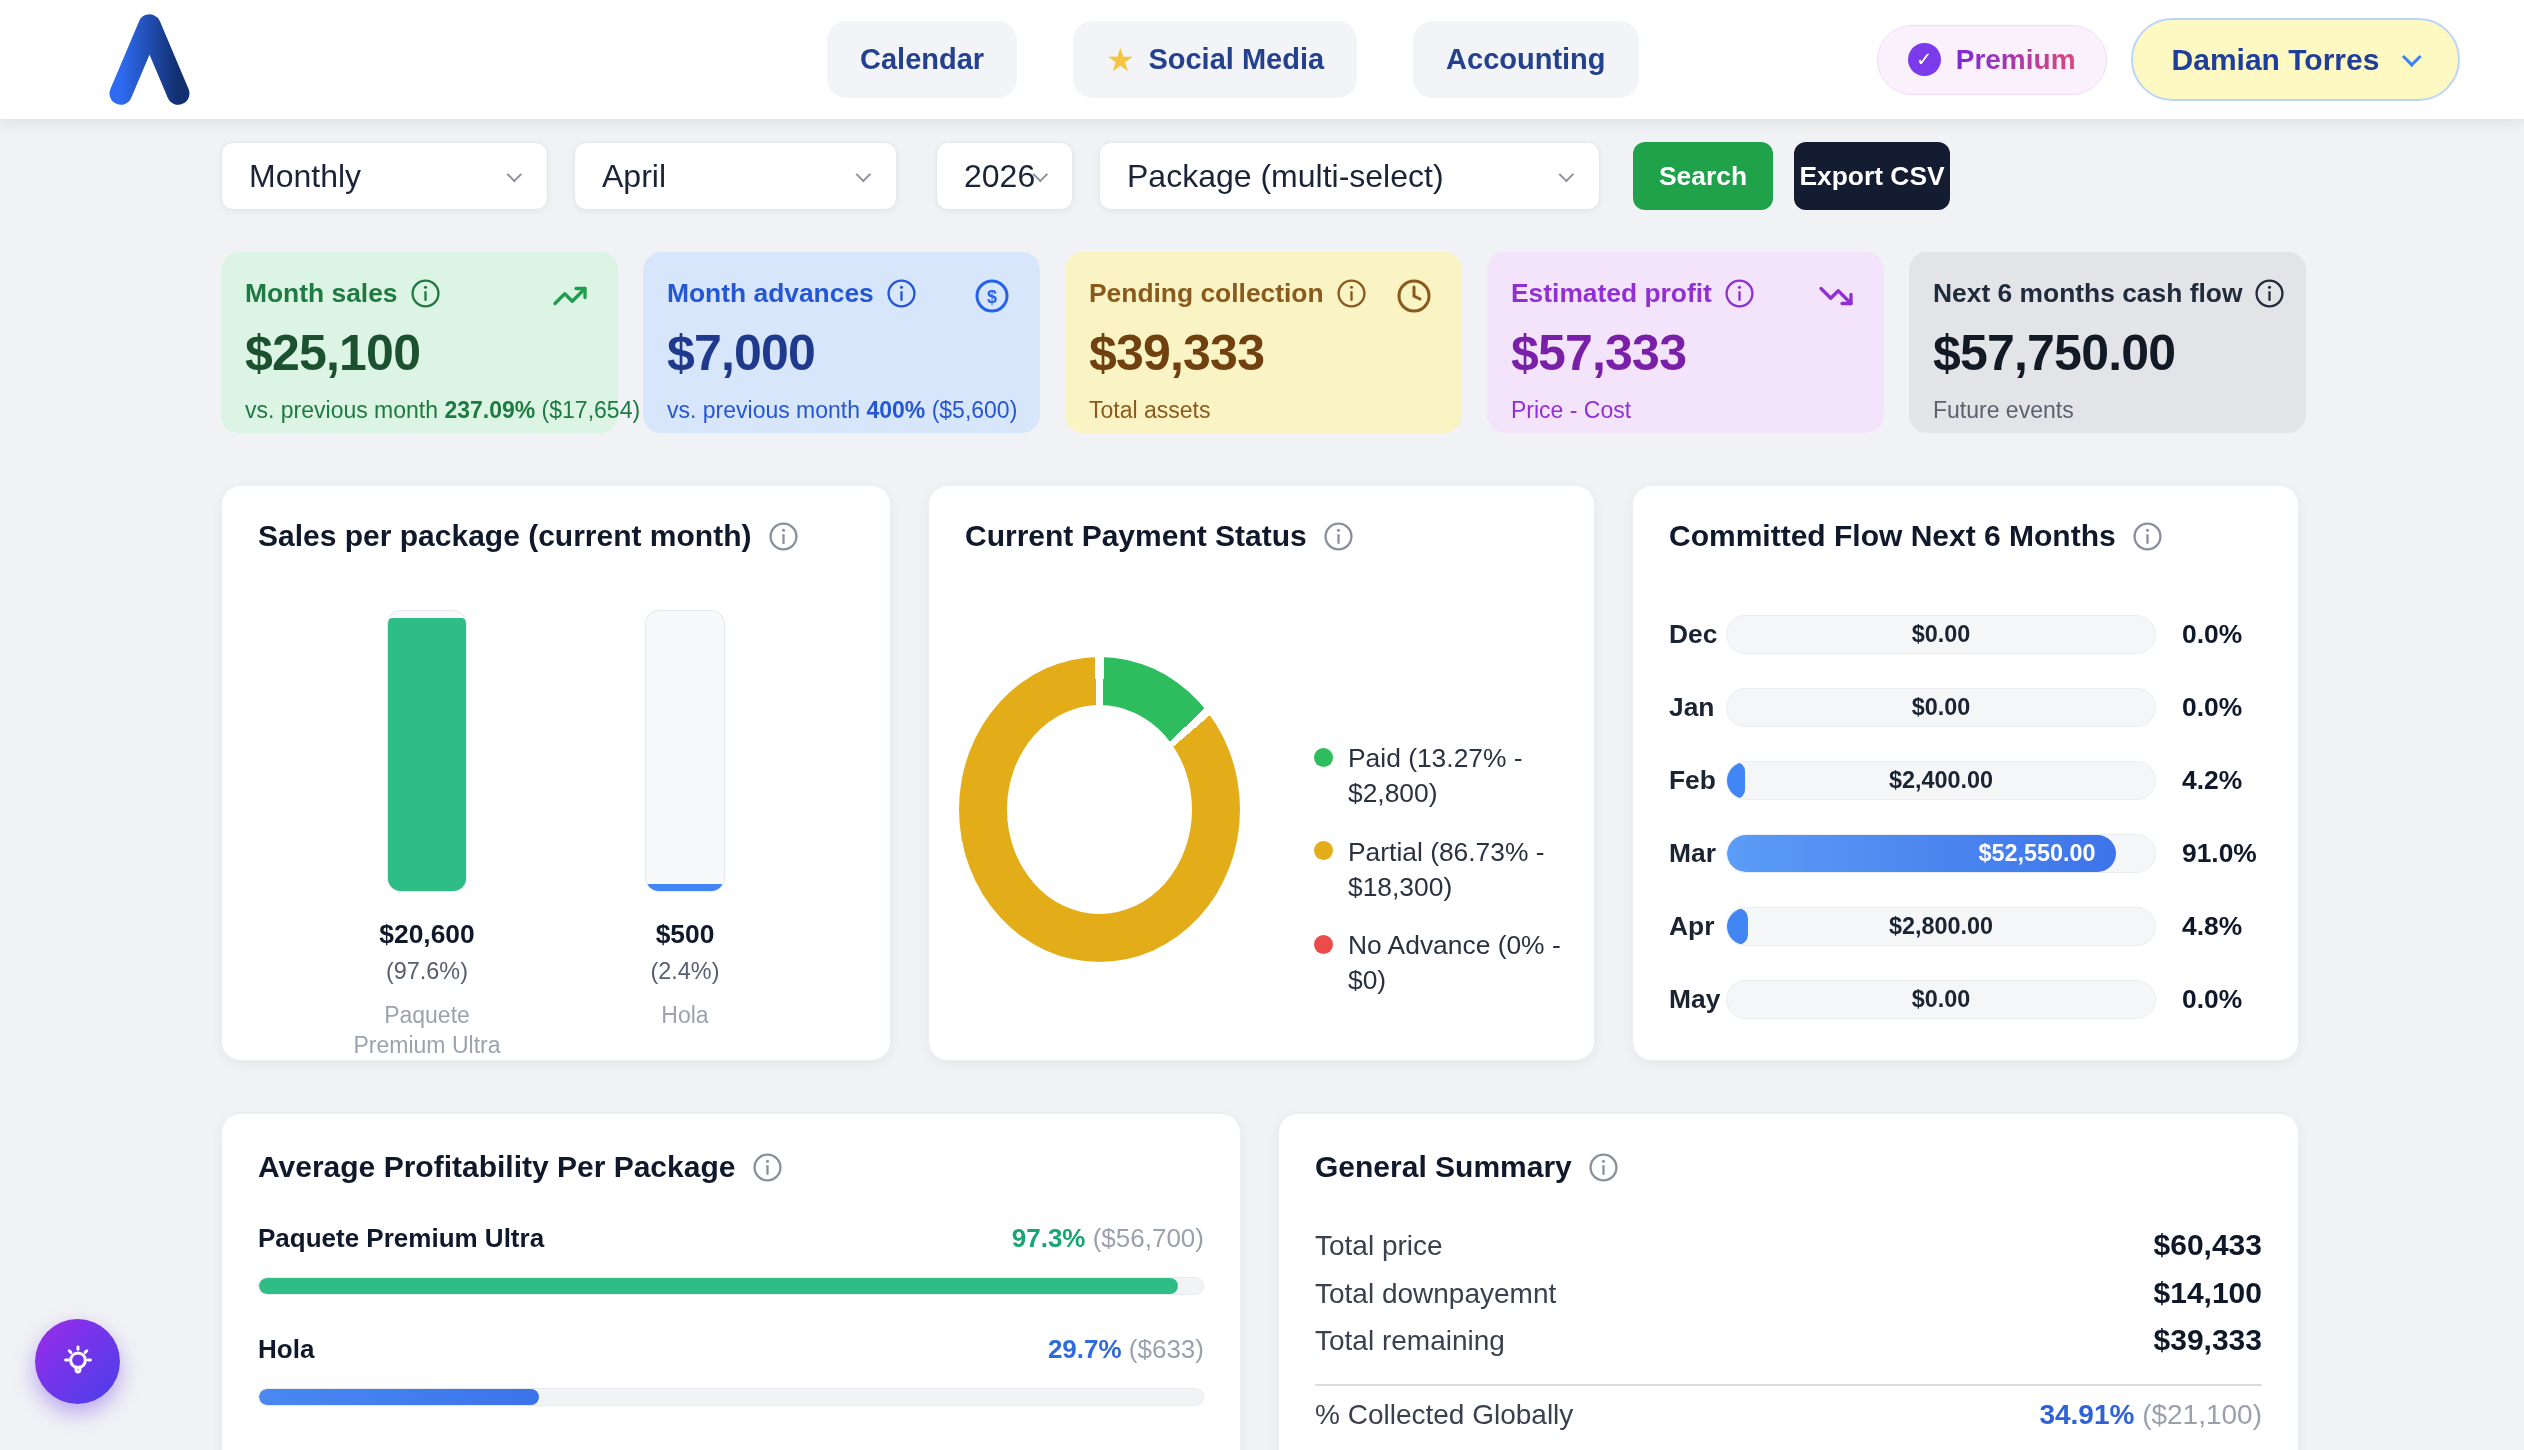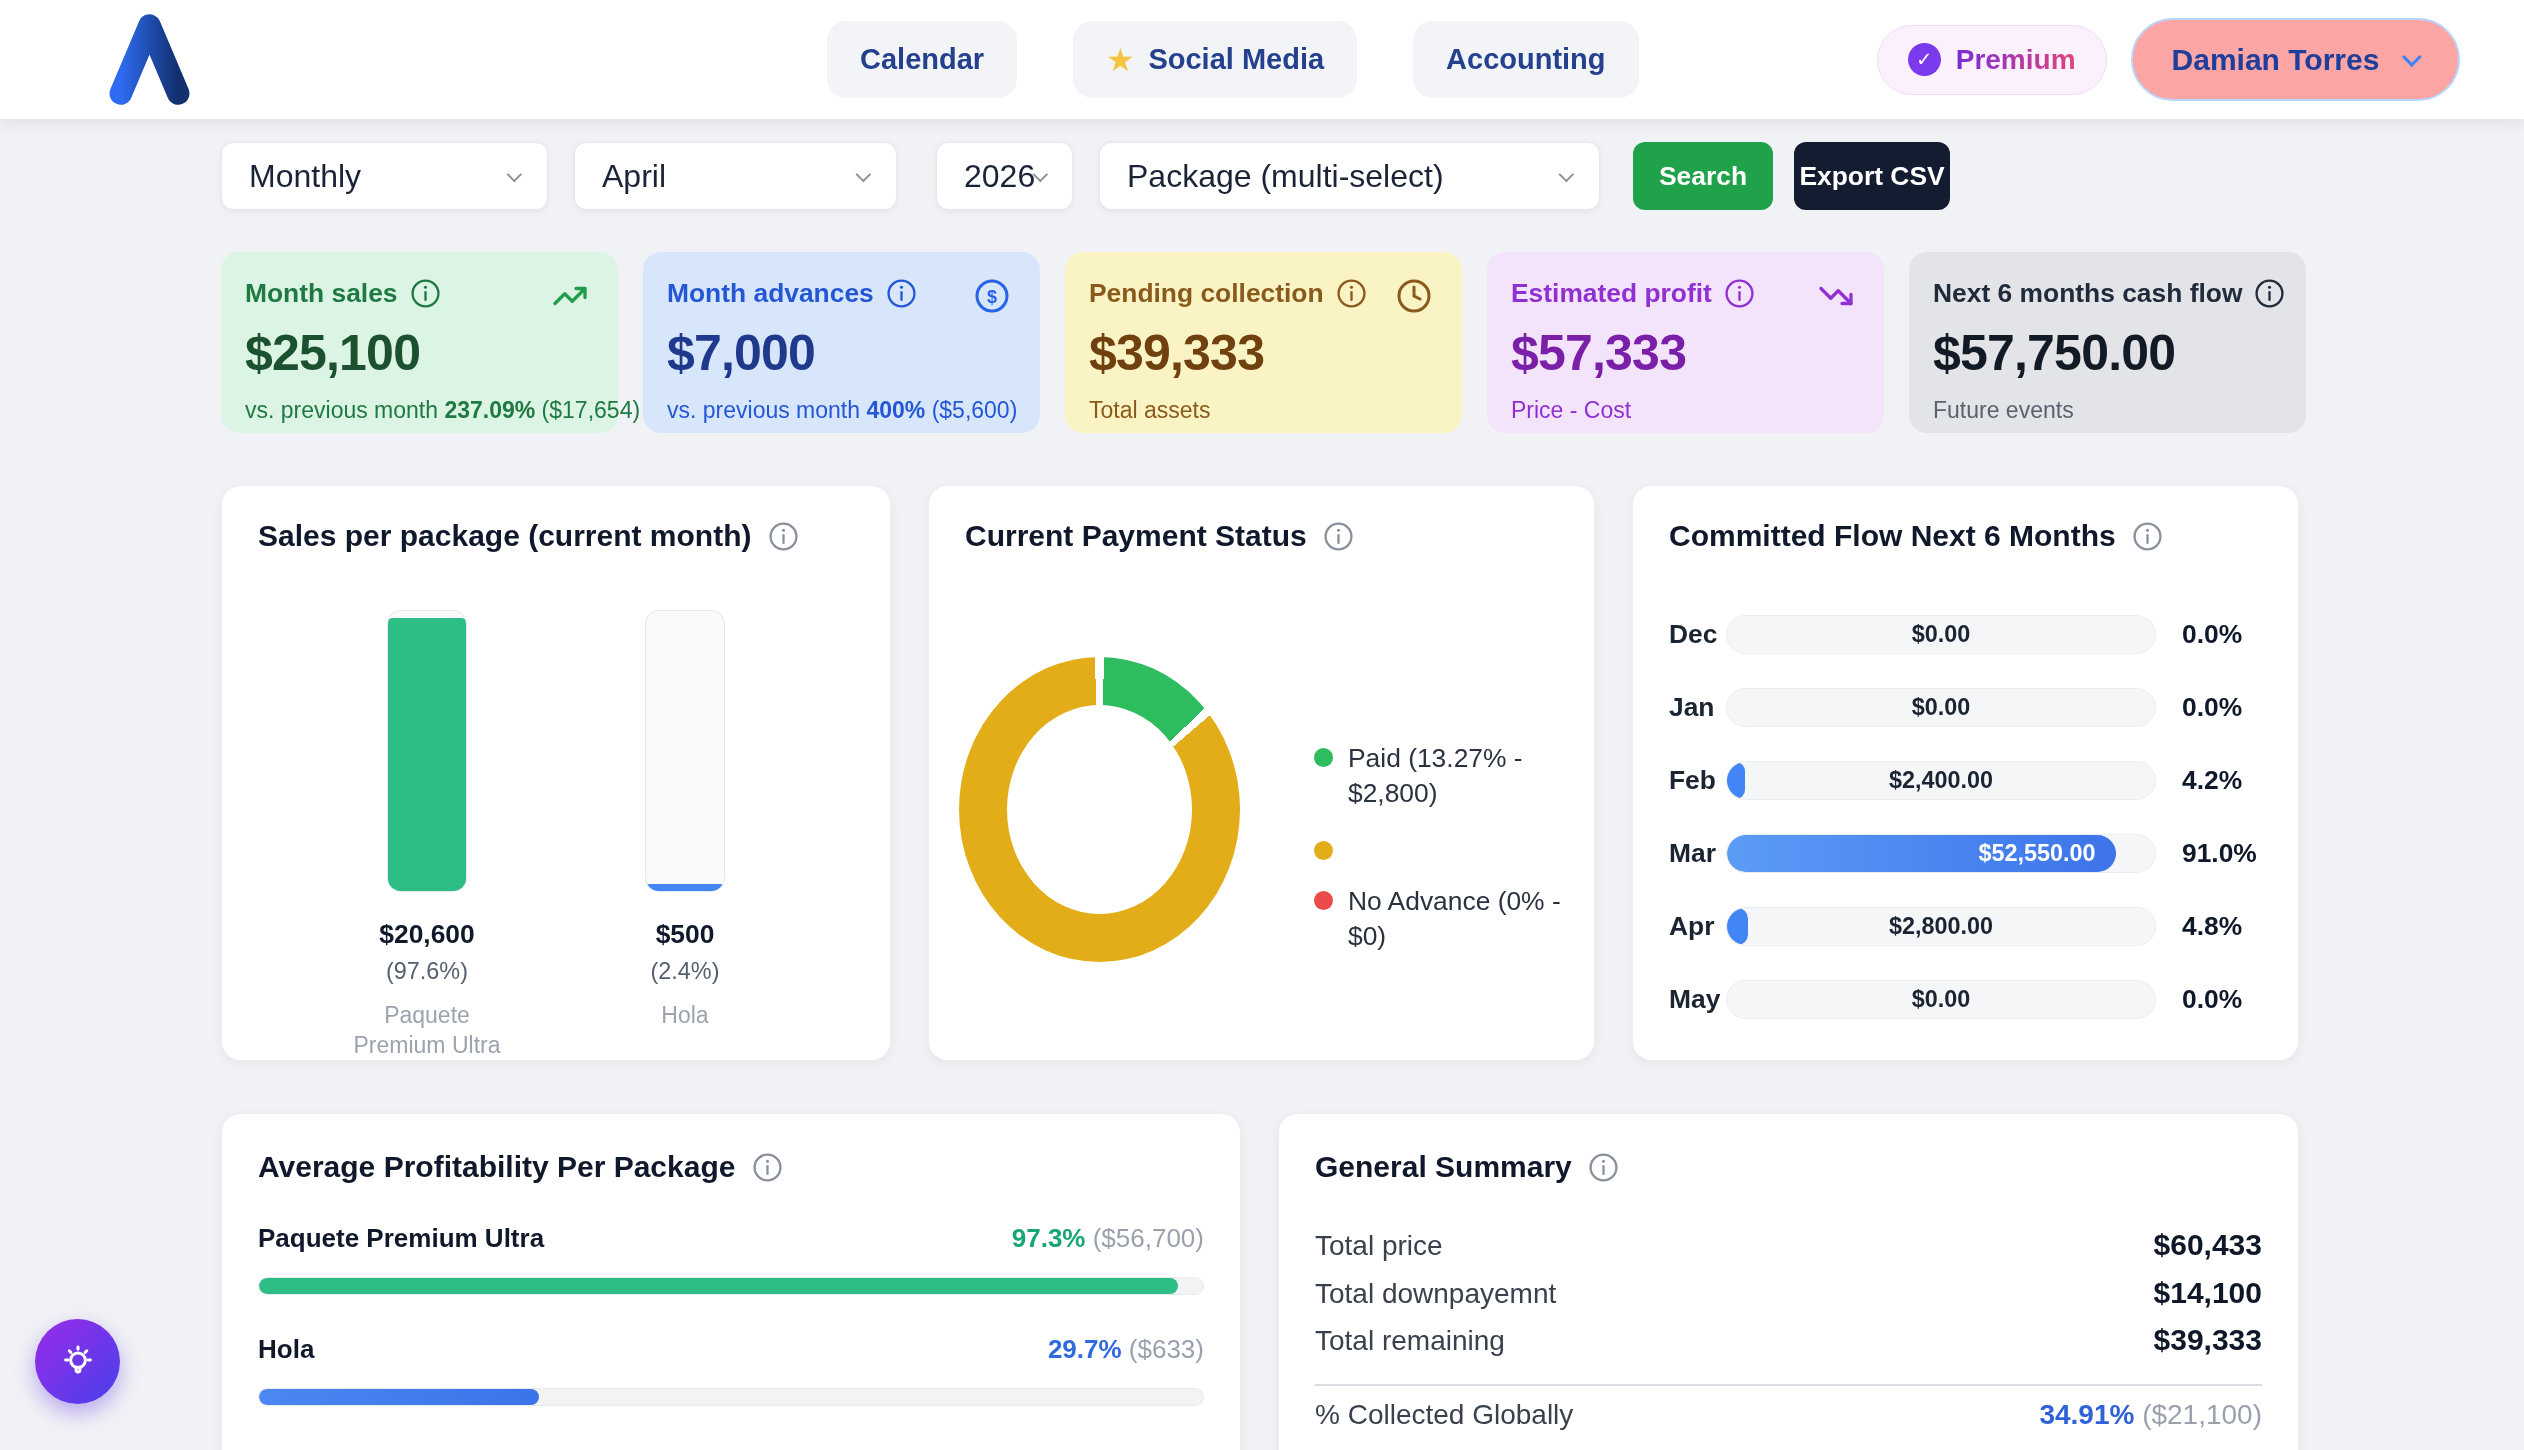--- a/index.html
+++ b/index.html
@@ -20,21 +20,21 @@
     cursor:pointer; white-space:nowrap; }
   .tab .star { color:#F5C542; font-size:32px; line-height:1; }
   .nav-right { position:absolute; right:65px; top:0; height:119px; display:flex; align-items:center; gap:24px; }
   .premium { height:70px; padding:0 30px; border-radius:35px; background:#FBF1FD;
     border:1.5px solid #F0DCF5; display:flex; align-items:center; gap:15px; cursor:pointer; }
   .badge-check { width:33px; height:33px; border-radius:50%; background:#7C3AED; color:#fff;
     display:flex; align-items:center; justify-content:center; font-size:19.6px; font-weight:700; }
   .premium .plabel { font-size:28px; font-weight:700;
     background:linear-gradient(90deg,#7A2BD8,#E0457B);
     -webkit-background-clip:text; background-clip:text; color:transparent; }
-  .userpill { height:83px; padding:0 39px; border-radius:42px; background:#fca5a5;
+  .userpill { height:83px; padding:0 39px; border-radius:42px; background:#fef9c3;
     border:2.3px solid #B9D6FA; display:flex; align-items:center; gap:26px;
     font-size:30px; font-weight:700; color:#1D3E9B; cursor:pointer; white-space:nowrap; }
   .chev { width:13.6px; height:13.6px; border-right:3px solid #8A909C; border-bottom:3px solid #8A909C;
     transform:rotate(45deg); margin-top:-6px; flex:none; }
   .chev.blue { border-color:#3C82F6; }
 
   
   .filters { position:absolute; top:142px; left:221px; display:flex; align-items:center; }
   .sel { height:68px; background:#fff; border:1.5px solid #E4E7EC; border-radius:12px;
     display:flex; align-items:center; justify-content:space-between; padding:0 27px;
@@ -315,20 +315,21 @@
     <div class="donut" style="background: conic-gradient(rgb(255, 255, 255) 0deg, rgb(255, 255, 255) 1.75deg, rgb(46, 189, 94) 1.75deg, rgb(46, 189, 94) 46.022deg, rgb(255, 255, 255) 46.022deg, rgb(255, 255, 255) 47.772deg, rgb(255, 255, 255) 47.772deg, rgb(255, 255, 255) 49.522deg, rgb(226, 173, 24) 49.522deg, rgb(226, 173, 24) 358.25deg, rgb(255, 255, 255) 358.25deg, rgb(255, 255, 255) 360deg);">
       <div class="hole"></div>
     </div>
     <div class="legend">
       <div class="litem">
         <span class="dot" style="background: rgb(46, 189, 94);"></span>
         <span>Paid (13.27% - $2,800)</span>
       </div>
       <div class="litem">
         <span class="dot" style="background: rgb(226, 173, 24);"></span>
+        <span>Partial (86.73% - $18,300)</span>
       </div>
       <div class="litem">
         <span class="dot" style="background: rgb(236, 75, 75);"></span>
         <span>No Advance (0% - $0)</span>
       </div>
     </div>
   </div>
 
   <div class="panel" id="p3">
     <h2>

